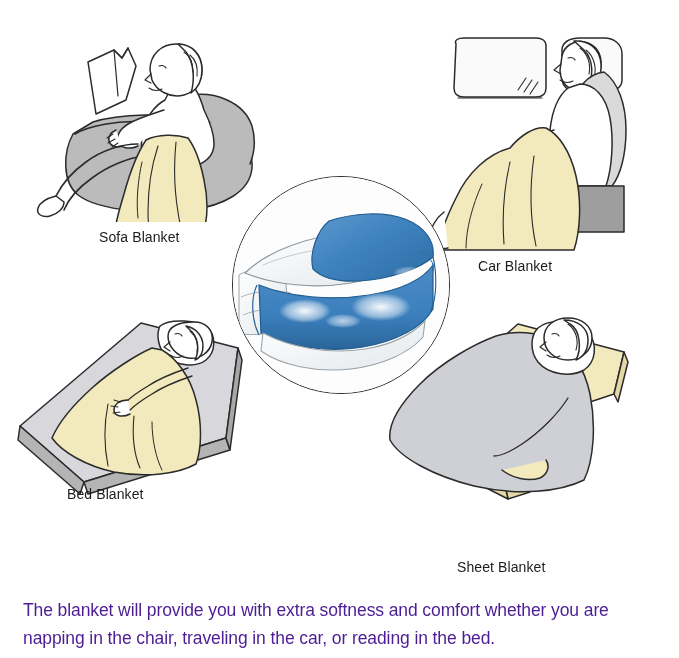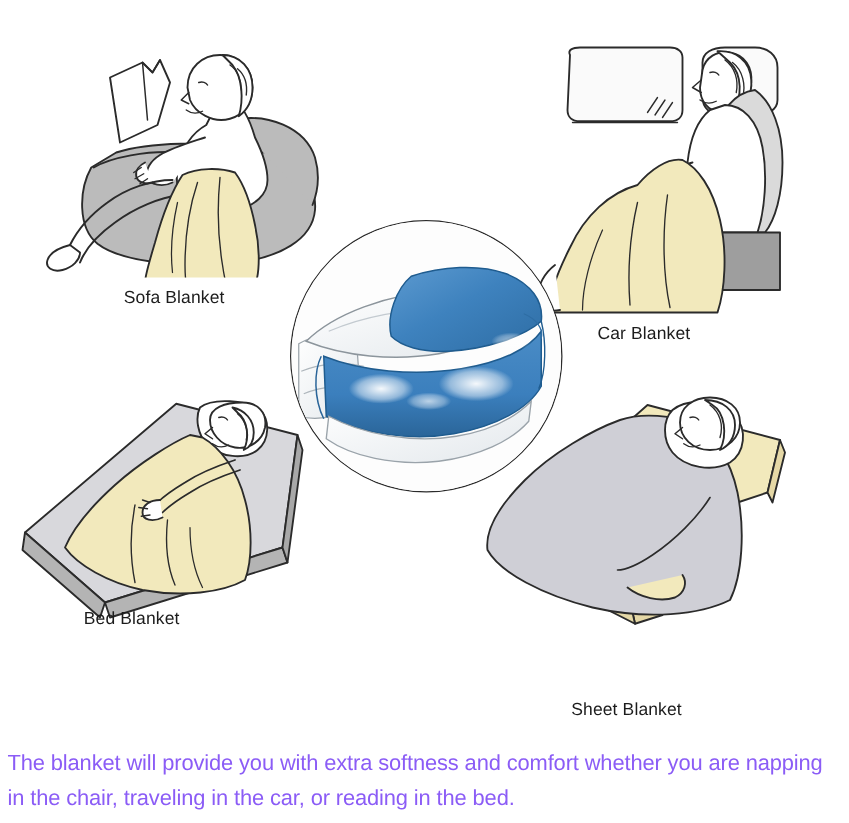--- a/index.html
+++ b/index.html
@@ -33,25 +33,25 @@
     letter-spacing:.1px;
   }
   #cap-sofa{left:99px;top:229px;}
   #cap-car{left:478px;top:258px;text-align:right;}
   #cap-bed{left:67px;top:486px;}
   #cap-sheet{left:457px;top:559px;}
 
   
   #desc{
     left:0;top:596px;width:679px;
-    padding:0 6px;
+    padding:0 23px;
     box-sizing:border-box;
     font-size:17.5px;
     line-height:28px;
-    color:#8b5cf6;
+    color:#4c1d95;
     text-align:left;
     letter-spacing:-.1px;
   }
 
   
   .scene{overflow:visible;}
   #scene-sofa{left:18px;top:22px;}
   #scene-car{left:418px;top:26px;}
   #scene-bed{left:0px;top:318px;}
   #scene-sheet{left:378px;top:300px;}

